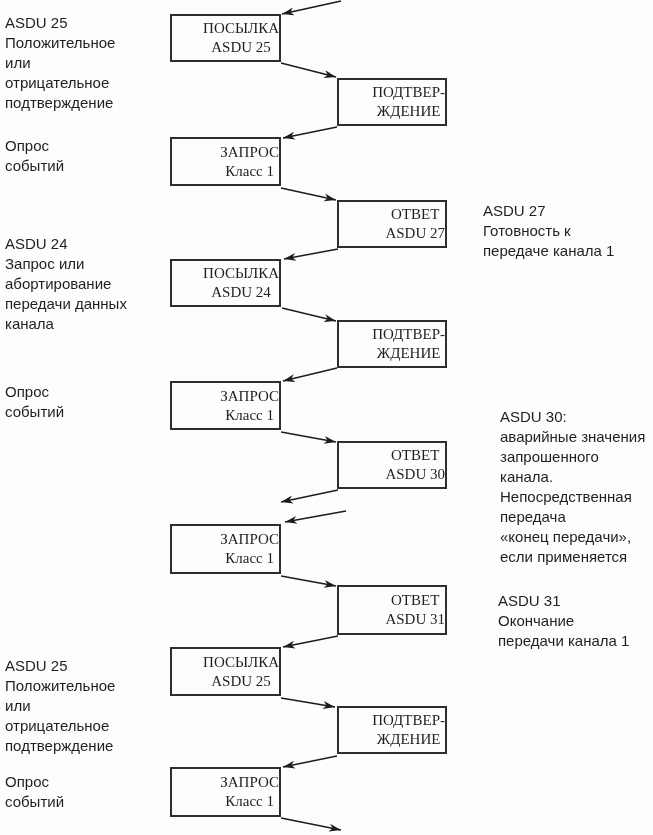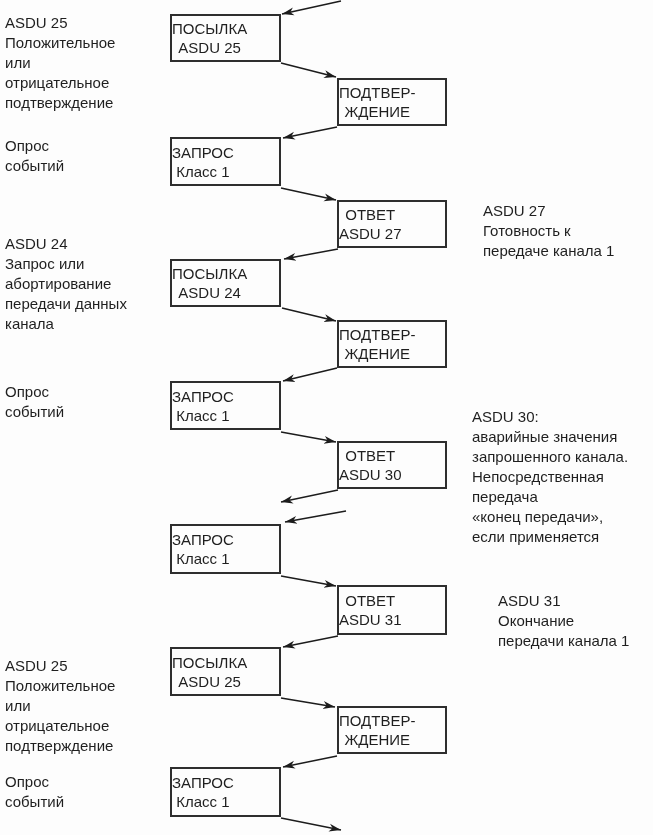--- a/index.html
+++ b/index.html
@@ -23,26 +23,27 @@
     width: 653px;
     height: 835px;
   }
   .node {
     position: absolute;
     box-sizing: border-box;
     border: 2px solid #2e2e2e;
     background: #fdfdfd;
     display: flex;
     align-items: center;
-    justify-content: flex-start;
+    justify-content: flex-end;
     text-align: center;
     font-size: 15px;
     line-height: 19px;
     white-space: pre-line;
     z-index: 2;
+    font-family: Liberation Serif, serif;
   }
   .note {
     position: absolute;
     font-size: 15px;
     line-height: 20px;
     white-space: pre-line;
     z-index: 1;
   }
 </style>
 </head>
@@ -120,21 +121,21 @@
 Положительное
 или
 отрицательное
 подтверждение</div>
   <div class="note" style="left:5px; top:772px;">Опрос
 событий</div>
 
   <div class="note" style="left:483px; top:201px;">ASDU 27
 Готовность к
 передаче канала 1</div>
-  <div class="note" style="left:472px; top:407px;">ASDU 30:
+  <div class="note" style="left:500px; top:407px;">ASDU 30:
 аварийные значения
 запрошенного канала.
 Непосредственная
 передача
 «конец передачи»,
 если применяется</div>
   <div class="note" style="left:498px; top:591px;">ASDU 31
 Окончание
 передачи канала 1</div>
 

